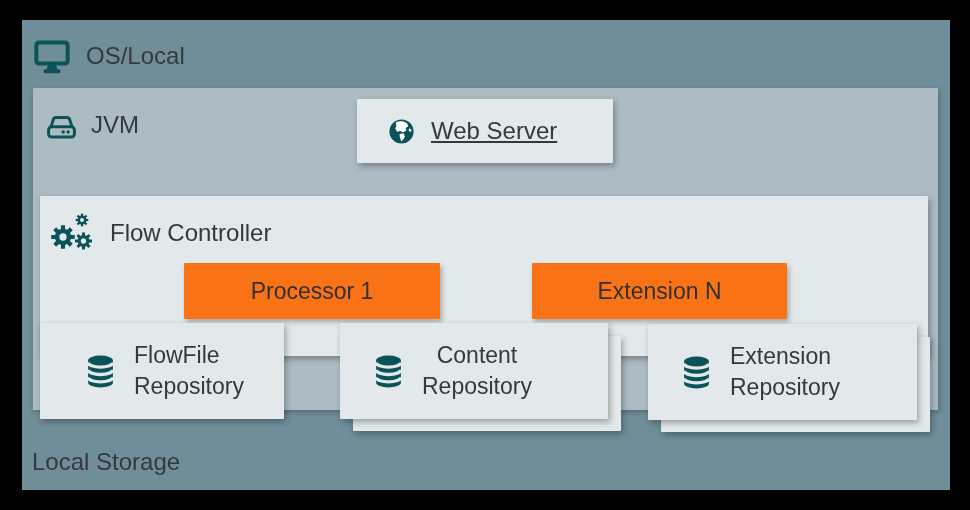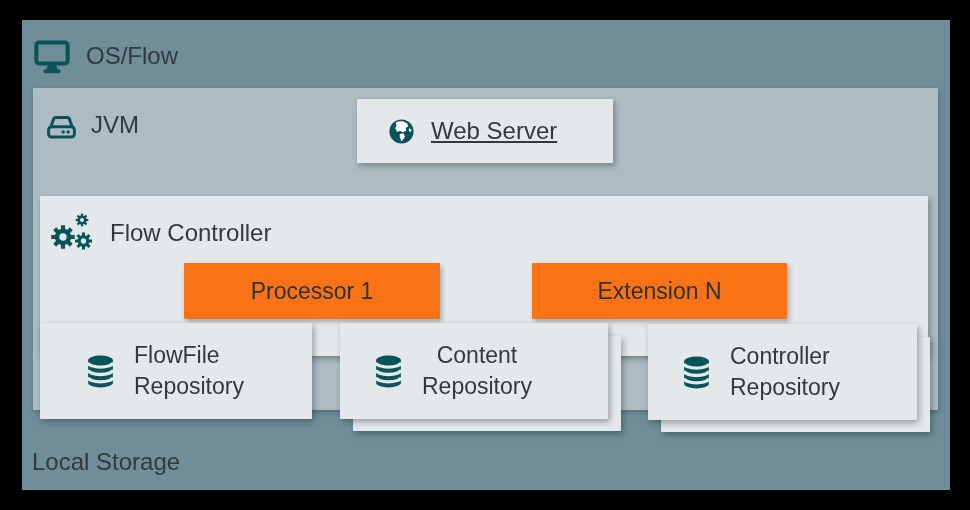--- a/index.html
+++ b/index.html
@@ -94,21 +94,21 @@
     z-index: 3;
   }
   .repo-shadow-card {
     position: absolute;
     width: 270px; height: 95px;
     background: #e3e8ea;
     box-shadow: 2px 3px 6px rgba(15,25,30,0.35);
     border-radius: 1px;
     z-index: 2;
   }
-  .repo-flowfile        { left: 18px;  top: 303px; width: 272px; padding-left: 44px; }
+  .repo-flowfile        { left: 18px;  top: 303px; width: 244px; padding-left: 44px; }
   .repo-content         { left: 318px; top: 303px; width: 268px; text-align: center; }
   .repo-content-back    { left: 331px; top: 316px; width: 268px; }
   .repo-provenance      { left: 626px; top: 304px; width: 269px; }
   .repo-provenance-back { left: 639px; top: 317px; width: 269px; }
   .repo-text {
     color: #333a3d;
     font-size: 23px;
     line-height: 31px;
   }
   
@@ -141,21 +141,21 @@
 
 <div class="stage">
   <div class="os-host">
 
     <div class="label-row os-host-label">
       <svg class="icon-box" width="40" height="37" viewBox="0 0 24 22">
         <rect x="2.6" y="2.6" width="18.8" height="12.6" rx="1.6" fill="none" stroke="#0a5358" stroke-width="2.4"></rect>
         <path d="M9.9,15.2 L14.1,15.2 L15.4,19 L8.6,19 Z" fill="#0a5358"></path>
         <rect x="6.9" y="18.6" width="10.2" height="2.5" rx="1.2" fill="#0a5358"></rect>
       </svg>
-      <span>OS/Flow</span>
+      <span>OS/Local</span>
     </div>
 
     <div class="jvm">
       <div class="label-row jvm-label">
         <svg class="icon-box" width="37" height="33" viewBox="0 0 24 22">
           <path d="M4.8,12.4 L6.6,6.9 Q7,5.7 8.3,5.7 L15.7,5.7 Q17,5.7 17.4,6.9 L19.2,12.4" fill="none" stroke="#0a5358" stroke-width="2"></path>
           <rect x="3.4" y="11.9" width="17.2" height="6.8" rx="2" fill="none" stroke="#0a5358" stroke-width="2"></rect>
           <circle cx="13.1" cy="15.3" r="1.15" fill="#0a5358"></circle>
           <circle cx="16.4" cy="15.3" r="1.15" fill="#0a5358"></circle>
         </svg>
@@ -221,20 +221,20 @@
     </div>
 
     <div class="repo-card repo-provenance">
       <svg class="icon-box" width="33" height="39" viewBox="0 0 24 28">
         <path d="M3,5.8 a9,3.4 0 0 1 18,0 v16.4 a9,3.4 0 0 1 -18,0 z" fill="#0a5358"></path>
         <path d="M3,7.4 a9,3.4 0 0 0 18,0" fill="none" stroke="#e3e8ea" stroke-width="2.4"></path>
         <path d="M3,12.8 a9,3.4 0 0 0 18,0" fill="none" stroke="#e3e8ea" stroke-width="2.4"></path>
         <path d="M3,18.2 a9,3.4 0 0 0 18,0" fill="none" stroke="#e3e8ea" stroke-width="2.4"></path>
       </svg>
       <div class="repo-text">
-        <div>Controller</div>
+        <div>Extension</div>
         <div>Repository</div>
       </div>
     </div>
 
     <div class="local-storage-label">Local Storage</div>
   </div>
 </div>
 
 </body></html>

